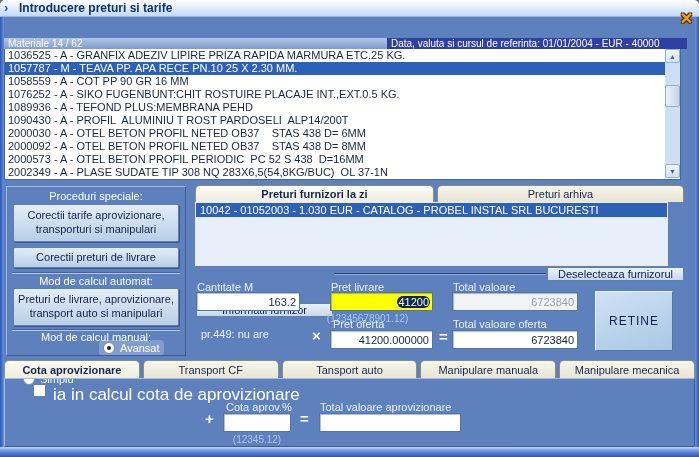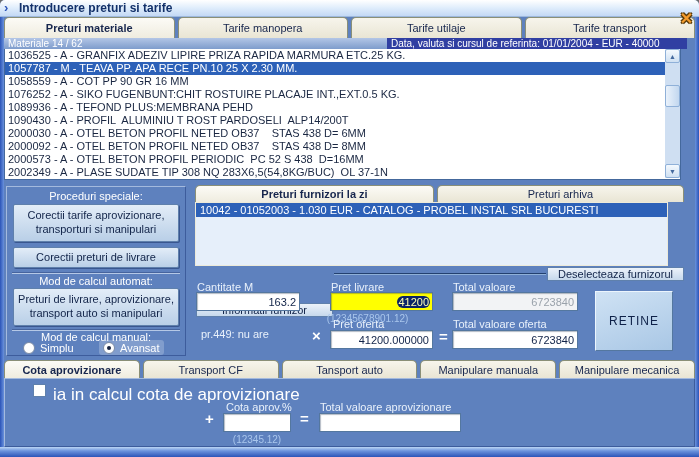--- a/index.html
+++ b/index.html
@@ -86,26 +86,20 @@
 <div id="win">
 
   <div class="abs titlebar"></div>
   <div class="abs app-icon">›</div>
   <div class="abs title-text">Introducere preturi si tarife</div>
   <div class="abs close-btn">✕</div>
   <div class="abs b-left"></div>
   <div class="abs b-right"></div>
   <div class="abs b-bottom"></div>
 
-  <div class="abs tabstrip" style="left:4px;top:17px;width:691px;height:21px;">
-    <div class="tab active">Preturi materiale</div>
-    <div class="tab">Tarife manopera</div>
-    <div class="tab">Tarife utilaje</div>
-    <div class="tab">Tarife transport</div>
-  </div>
 
   <div class="abs mat-header">
     <div class="abs mat-count">Materiale 14 / 62</div>
     <div class="abs mat-ref">Data, valuta si cursul de referinta: 01/01/2004 - EUR - 40000</div>
   </div>
 
   <div class="abs mat-list">
     <div class="mat-row">1036525 - A - GRANFIX ADEZIV LIPIRE PRIZA RAPIDA MARMURA ETC.25 KG.</div>
     <div class="mat-row selected">1057787 - M - TEAVA PP. APA RECE PN.10 25 X 2.30 MM.</div>
     <div class="mat-row">1058559 - A - COT PP 90 GR 16 MM</div>
@@ -125,21 +119,21 @@
 
   <div class="abs lpanel">
     <div class="phead" style="top:3px;">Proceduri speciale:</div>
     <div class="pbtn" style="top:17px;height:38px;">Corectii tarife aprovizionare, transporturi  si manipulari</div>
     <div class="pbtn" style="top:60px;height:21px;">Corectii preturi de livrare</div>
     <div class="pdiv" style="top:85px;"></div>
     <div class="phead" style="top:88px;">Mod de calcul automat:</div>
     <div class="pbtn" style="top:101px;height:38px;">Preturi de livrare, aprovizionare, transport auto si manipulari</div>
     <div class="pdiv" style="top:142px;"></div>
     <div class="phead" style="top:144px;">Mod de calcul manual:</div>
-    <div class="rgroup" style="left:16px;top:136px;margin-top:17px;">
+    <div class="rgroup" style="left:16px;top:167px;margin-top:17px;">
       <span class="radio"></span>
       <span class="rlabel">Simplu</span>
     </div>
     <div class="rgroup hl" style="left:92px;top:153px;">
       <span class="radio checked"></span>
       <span class="rlabel">Avansat</span>
     </div>
   </div>
 
   <div class="abs tab active" style="left:195px;top:185px;width:239px;height:17px;">Preturi furnizori la zi</div>

